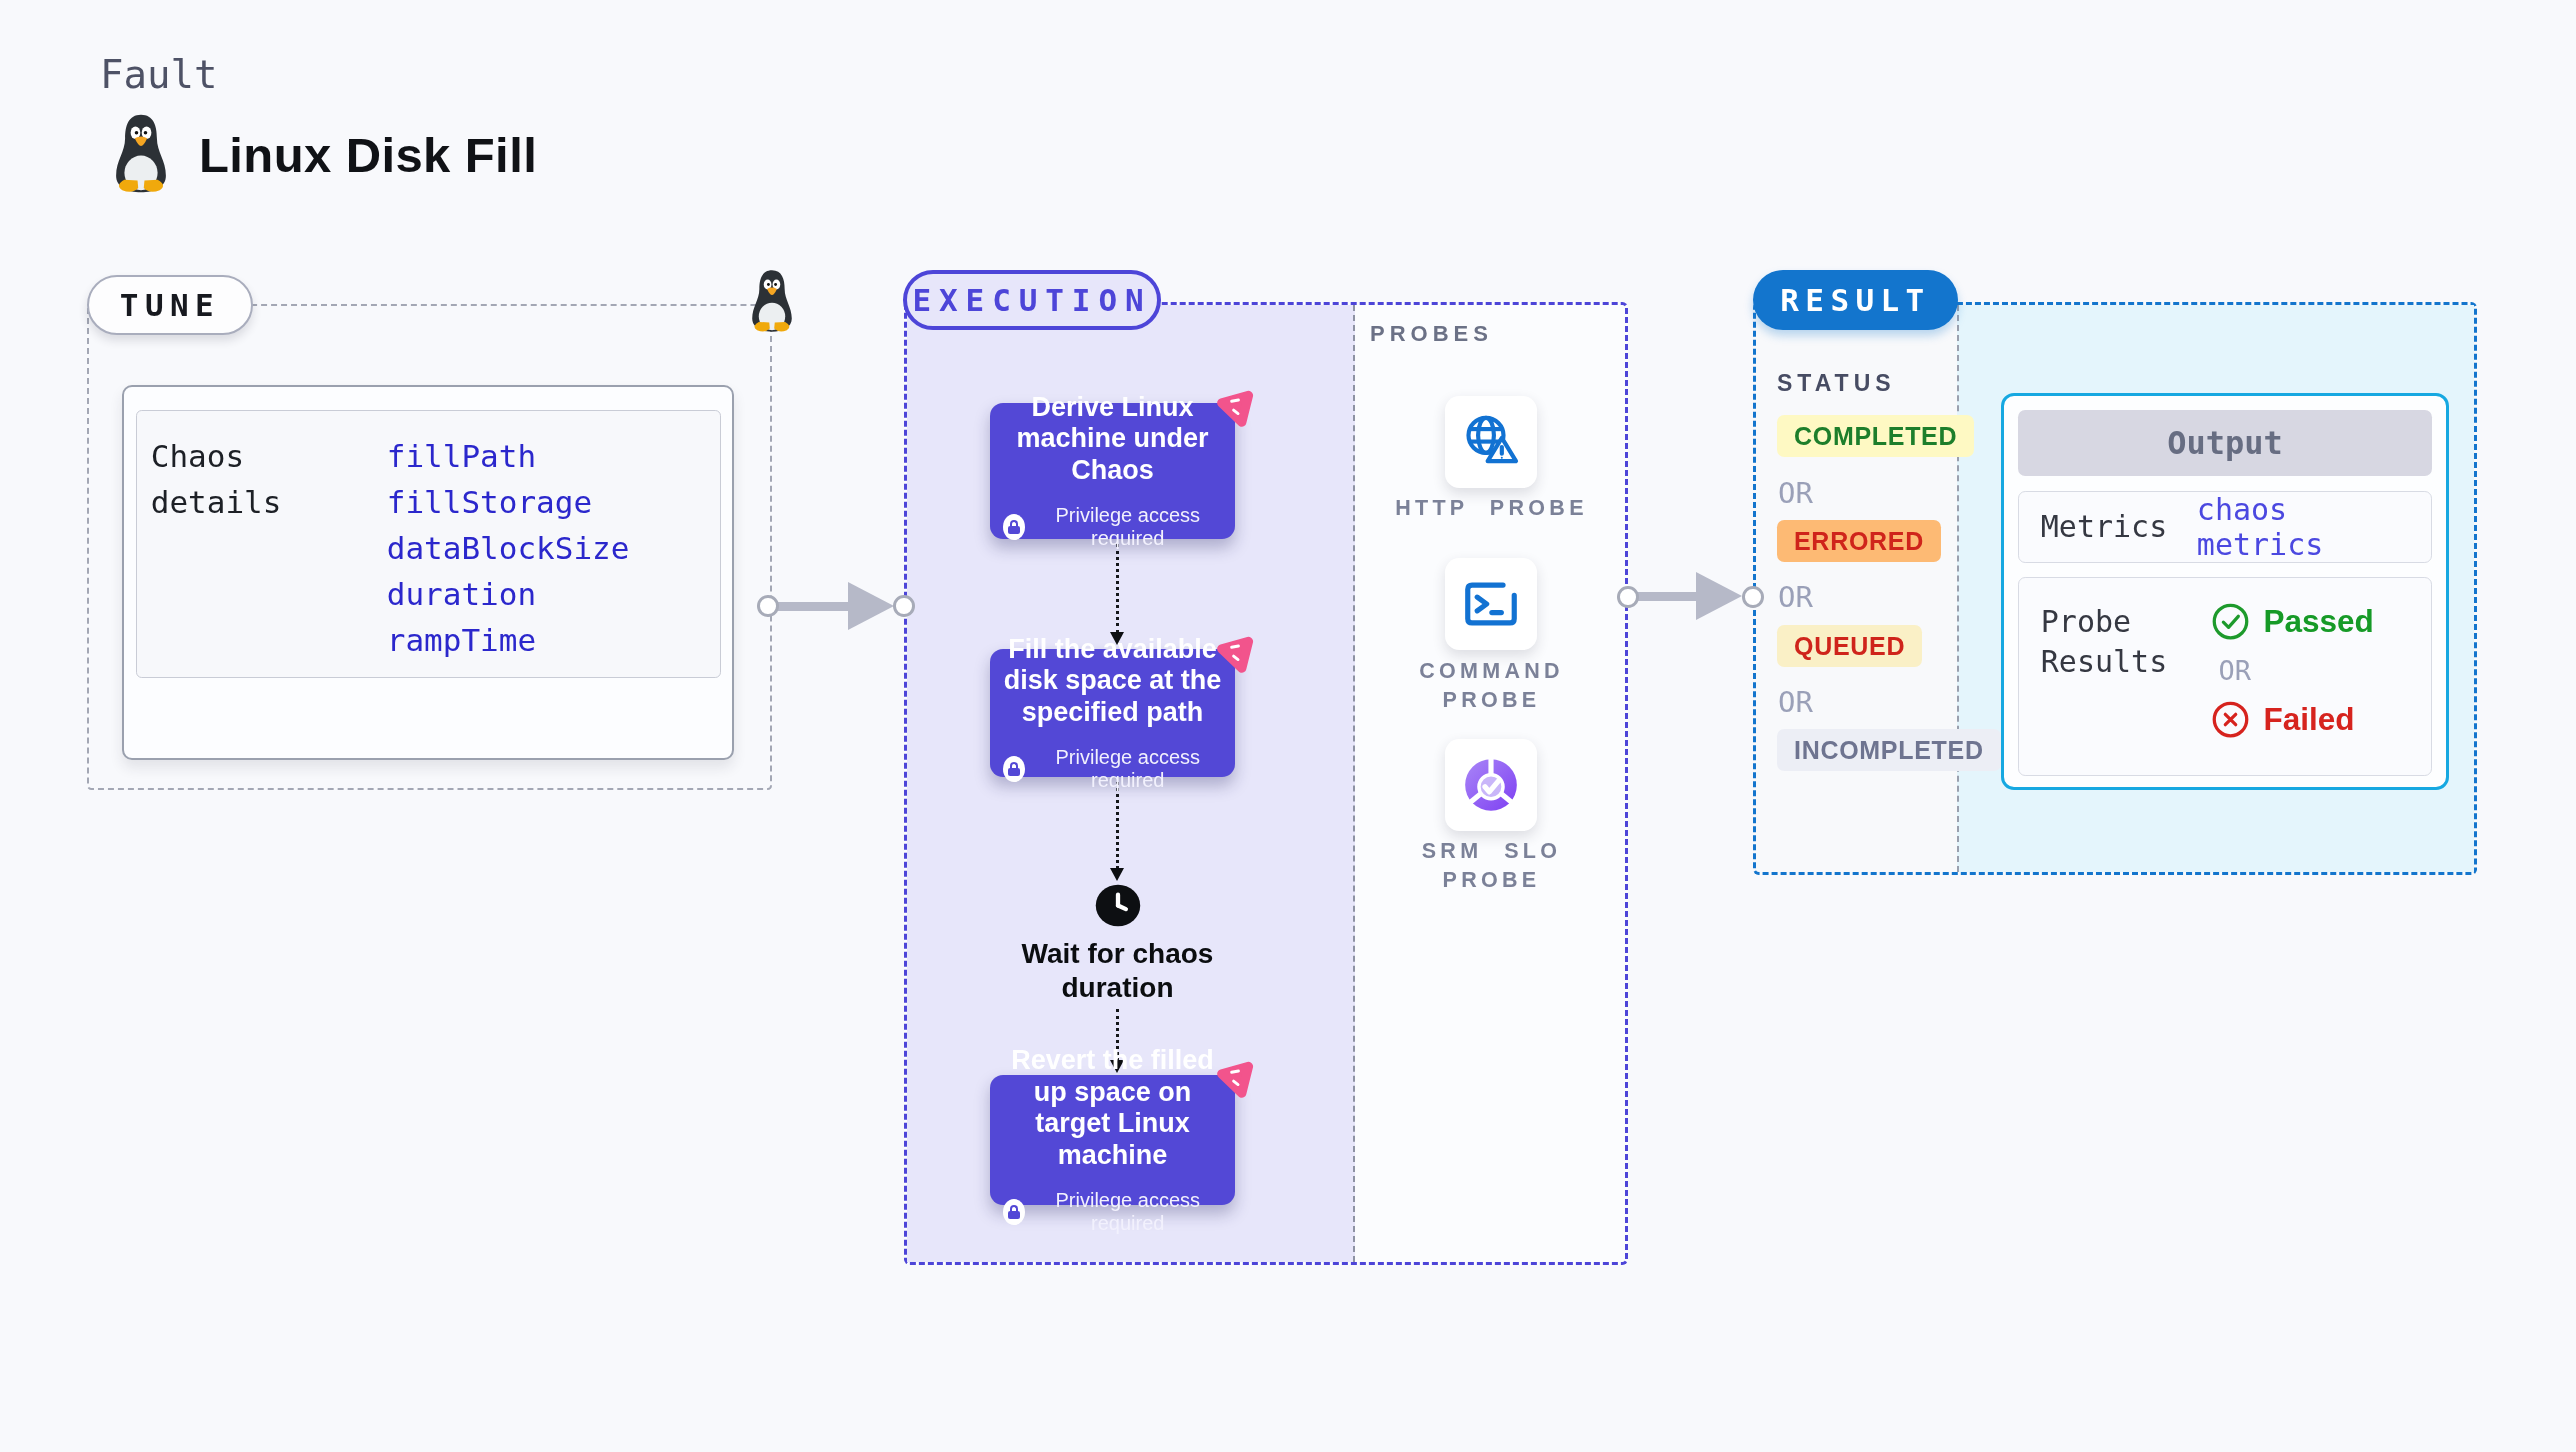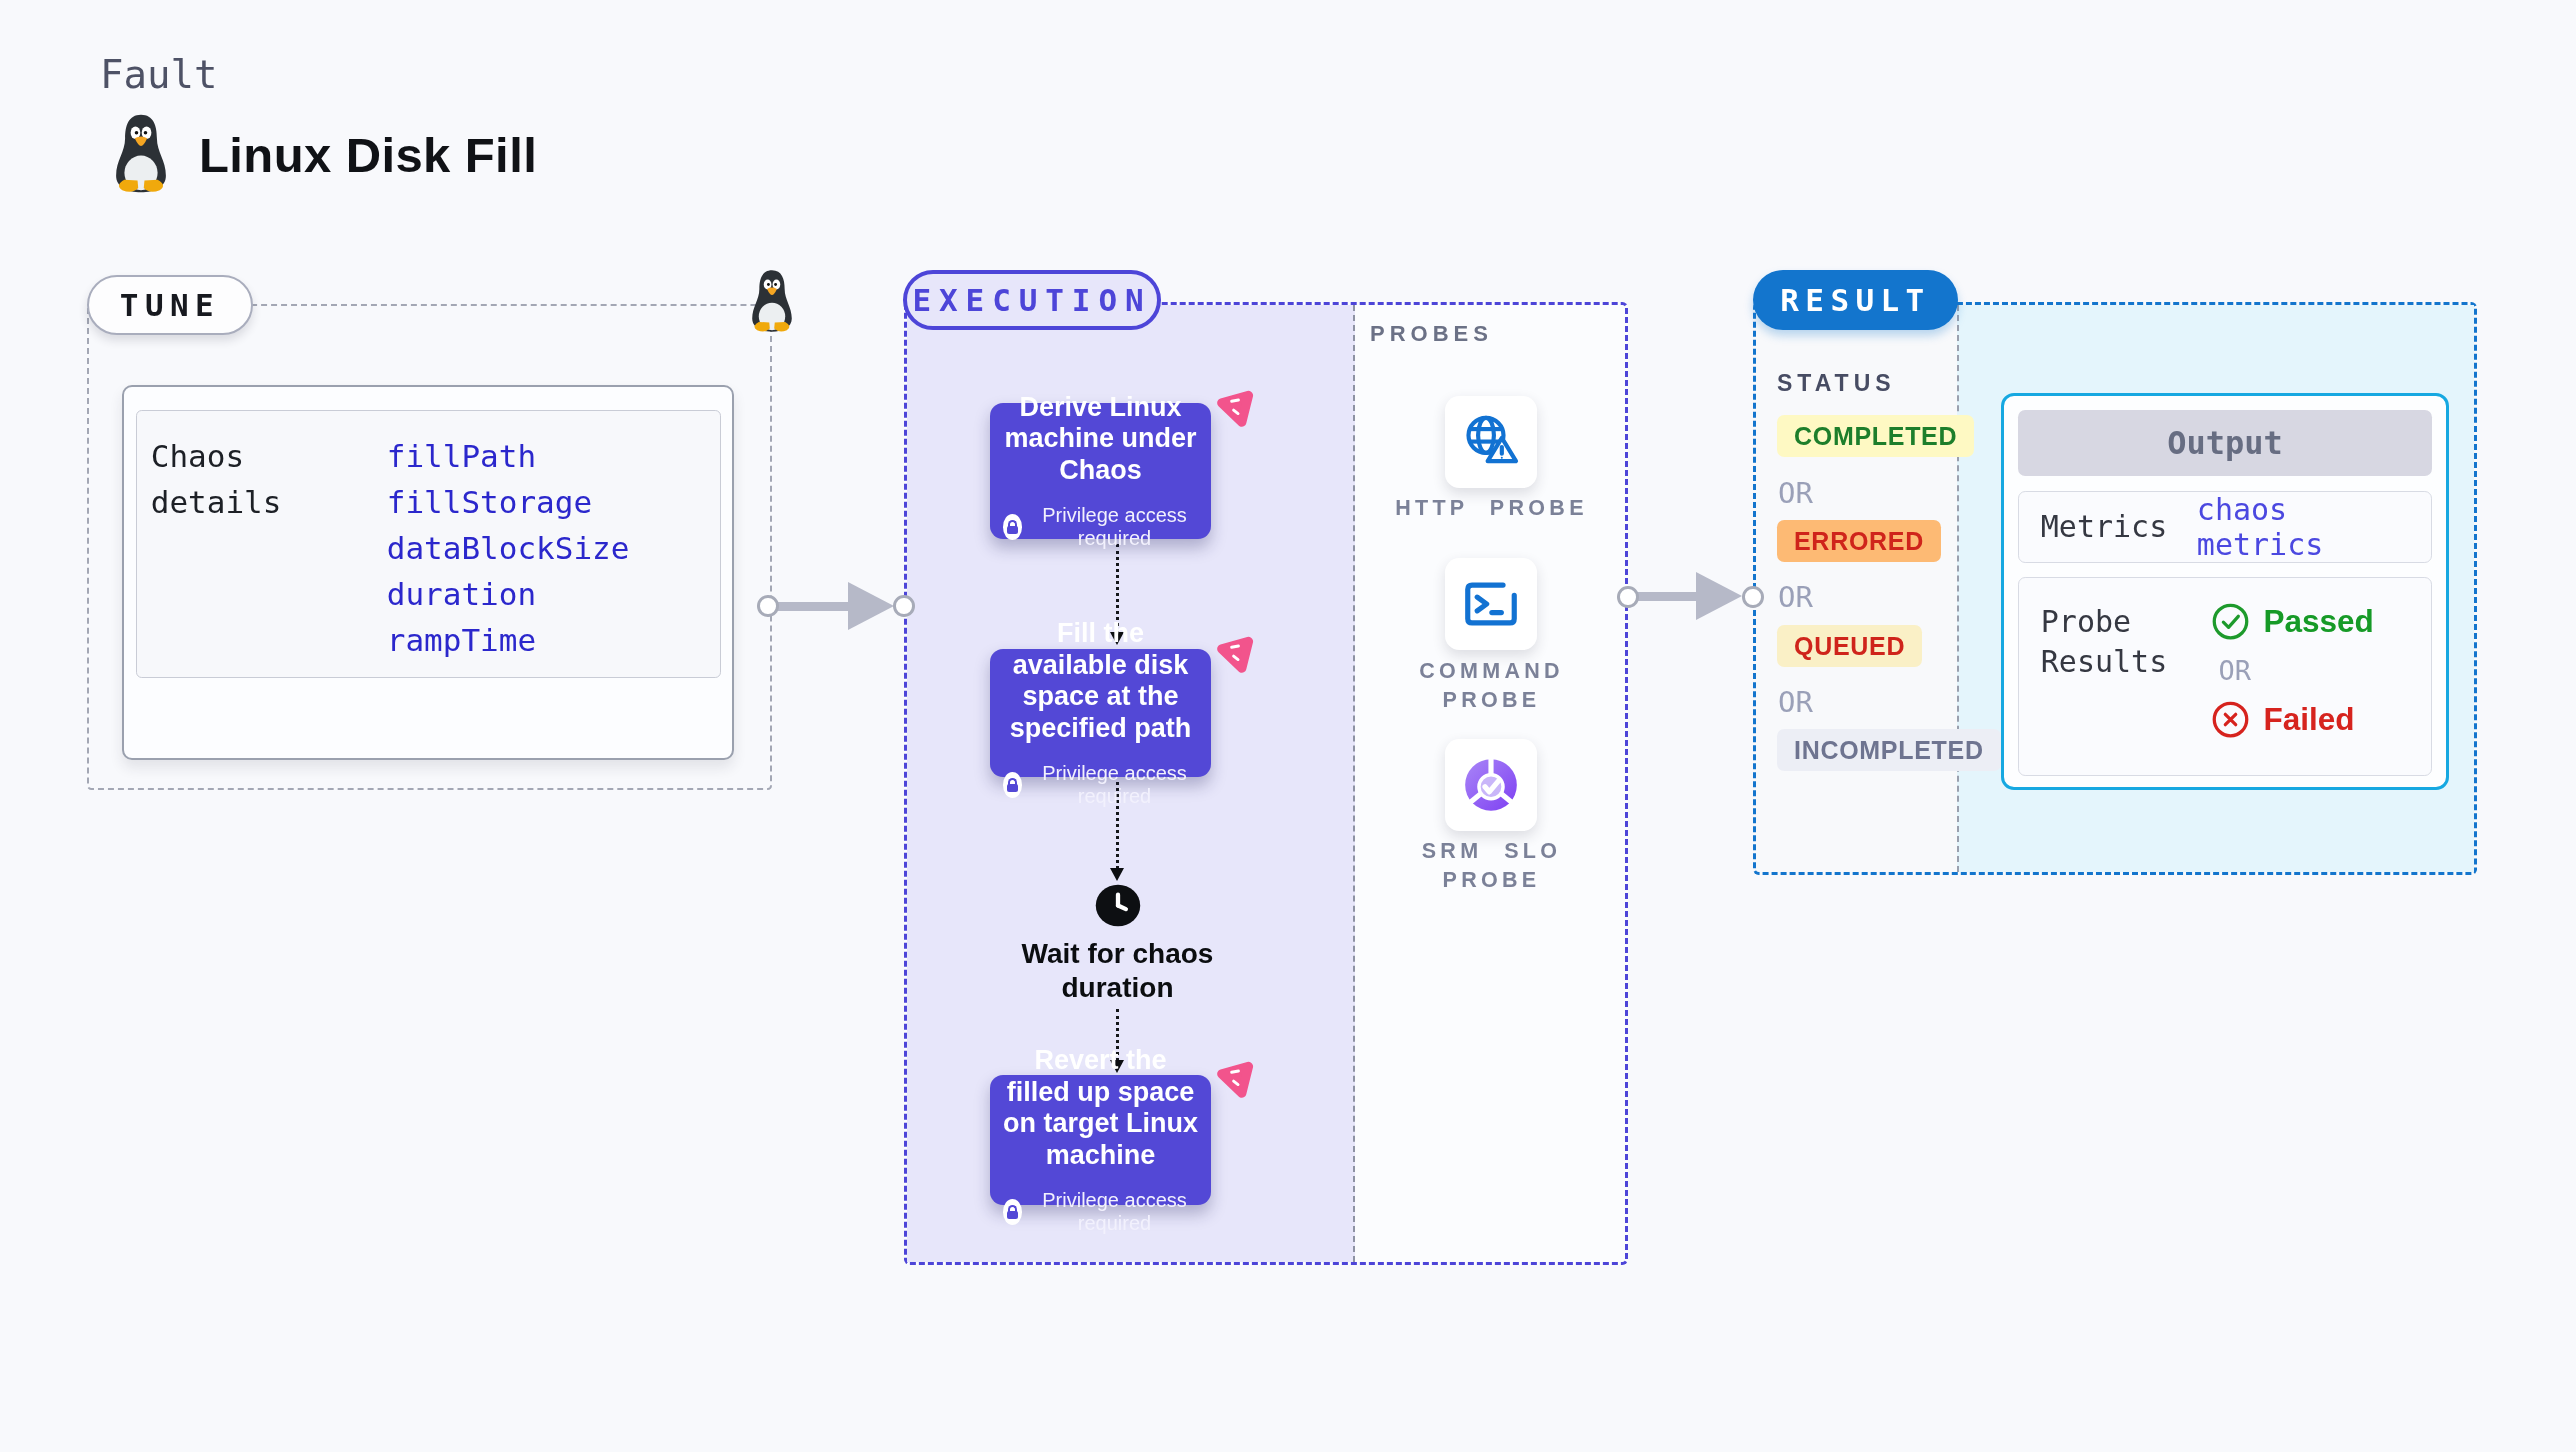--- a/index.html
+++ b/index.html
@@ -38,21 +38,21 @@
   #chaos-details-label{width:236px;font-family:"DejaVu Sans Mono",monospace;font-size:31px;color:#1d2026;line-height:46px;}
   #chaos-inputs{display:flex;flex-direction:column;}
   .chaos-input{font-family:"DejaVu Sans Mono",monospace;font-size:31px;color:#2b27cc;line-height:46px;}
 
   
   .conn-circle{position:absolute;width:21.5px;height:21.5px;border-radius:50%;background:#fff;border:3.6px solid #a7abb8;box-sizing:border-box;z-index:5;}
   .arrow-line{position:absolute;height:9.3px;background:#b6b9c8;z-index:4;}
   .arrow-head{position:absolute;width:0;height:0;border-top:24px solid transparent;border-bottom:24px solid transparent;border-left:46px solid #b6b9c8;z-index:4;}
 
   
-  .chaos-step{position:absolute;left:990px;width:221px;background:#5348d6;border-radius:13px;color:#fff;text-align:center;
+  .chaos-step{position:absolute;left:990px;width:245px;background:#5348d6;border-radius:13px;color:#fff;text-align:center;
         box-sizing:border-box;display:flex;flex-direction:column;align-items:center;justify-content:center;gap:18px;
         padding:8px 13px;box-shadow:0 8.6px 15.8px rgba(30,30,90,.28);z-index:2;}
   .chaos-step .step-title{font-size:27px;font-weight:bold;line-height:31.5px;}
   .privilege{display:flex;align-items:center;gap:8.6px;}
   .privilege .ptext{font-size:20px;color:#f2f1fd;}
   .lock{width:26px;height:26px;border-radius:50%;background:#fff;display:flex;flex-direction:column;align-items:center;justify-content:center;}
   .lock .shackle{width:8.6px;height:6.4px;border:2.9px solid #5348d6;border-bottom:none;border-radius:5px 5px 0 0;box-sizing:border-box;}
   .lock .lbody{width:11.5px;height:7.9px;background:#5348d6;border-radius:2.1px;margin-top:-0.7px;}
   .chaos-flag{position:absolute;width:46px;height:46px;z-index:3;}
 

